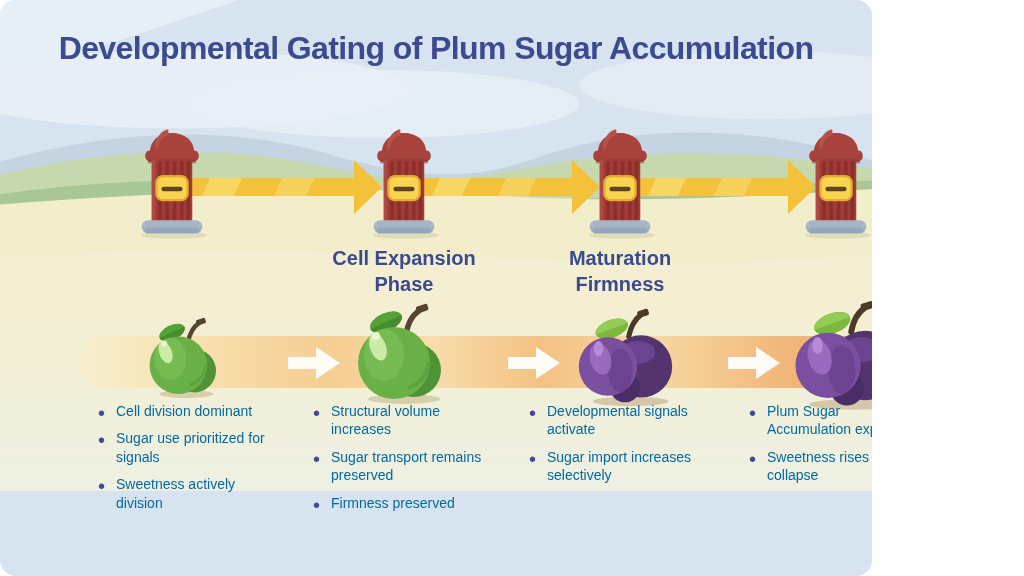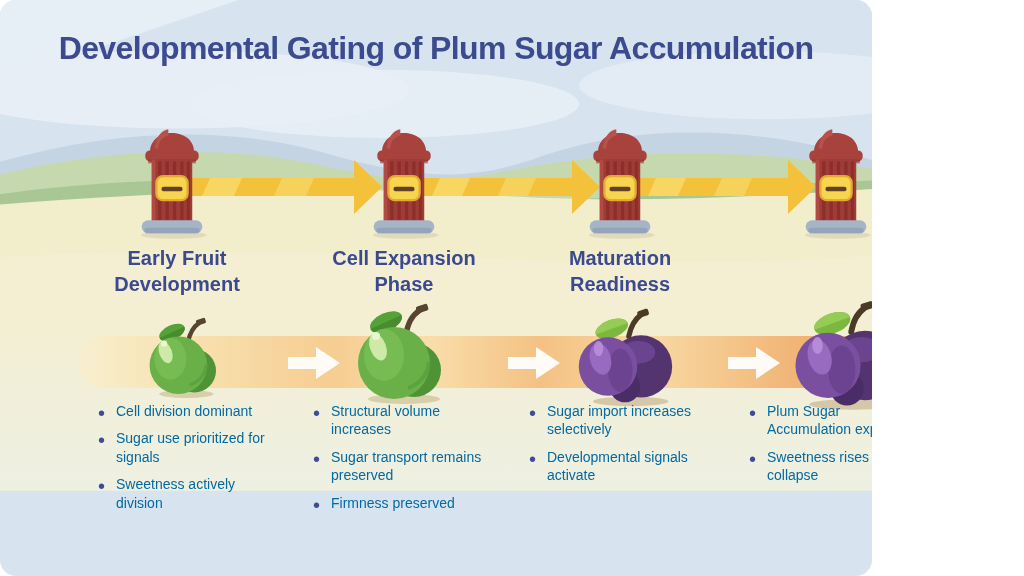--- a/index.html
+++ b/index.html
@@ -156,23 +156,22 @@
     <polygon points="0,22 150,22 150,4 178,31 150,58 150,40 0,40" fill="#f3c23a"></polygon>
     <polygon points="18,22 48,22 40,40 10,40" fill="#f8d96a" opacity="0.85"></polygon>
     <polygon points="84,22 114,22 106,40 76,40" fill="#f8d96a" opacity="0.7"></polygon>
   </svg>
   <svg class="yarrow a3" viewBox="0 0 178 60">
     <polygon points="0,22 150,22 150,4 178,31 150,58 150,40 0,40" fill="#f3c23a"></polygon>
     <polygon points="18,22 48,22 40,40 10,40" fill="#f8d96a" opacity="0.85"></polygon>
     <polygon points="84,22 114,22 106,40 76,40" fill="#f8d96a" opacity="0.7"></polygon>
   </svg>
 
-  <div class="stage-label l1">Early Fruit Development</div>
   <div class="stage-label l2">Cell Expansion Phase</div>
-  <div class="stage-label l3">Maturation Readiness</div>
+  <div class="stage-label l3">Maturation Firmness</div>
 
   <div class="band"></div>
   <svg class="warrow w1" viewBox="0 0 52 34">
     <polygon points="0,11 28,11 28,1 52,17 28,33 28,23 0,23" fill="#ffffff" opacity="0.93"></polygon>
   </svg>
   <svg class="warrow w2" viewBox="0 0 52 34">
     <polygon points="0,11 28,11 28,1 52,17 28,33 28,23 0,23" fill="#ffffff" opacity="0.93"></polygon>
   </svg>
   <svg class="warrow w3" viewBox="0 0 52 34">
     <polygon points="0,11 28,11 28,1 52,17 28,33 28,23 0,23" fill="#ffffff" opacity="0.93"></polygon>
@@ -250,22 +249,22 @@
   </div>
   <div class="bullets b2">
     <ul>
       <li>Structural volume increases</li>
       <li>Sugar transport remains preserved</li>
       <li>Firmness preserved</li>
     </ul>
   </div>
   <div class="bullets b3">
     <ul>
+      <li>Developmental signals activate</li>
       <li>Sugar import increases selectively</li>
-      <li>Developmental signals activate</li>
     </ul>
   </div>
   <div class="bullets b4">
     <ul>
       <li>Plum Sugar Accumulation expressed</li>
       <li>Sweetness rises without collapse</li>
     </ul>
   </div>
 
 </div>

